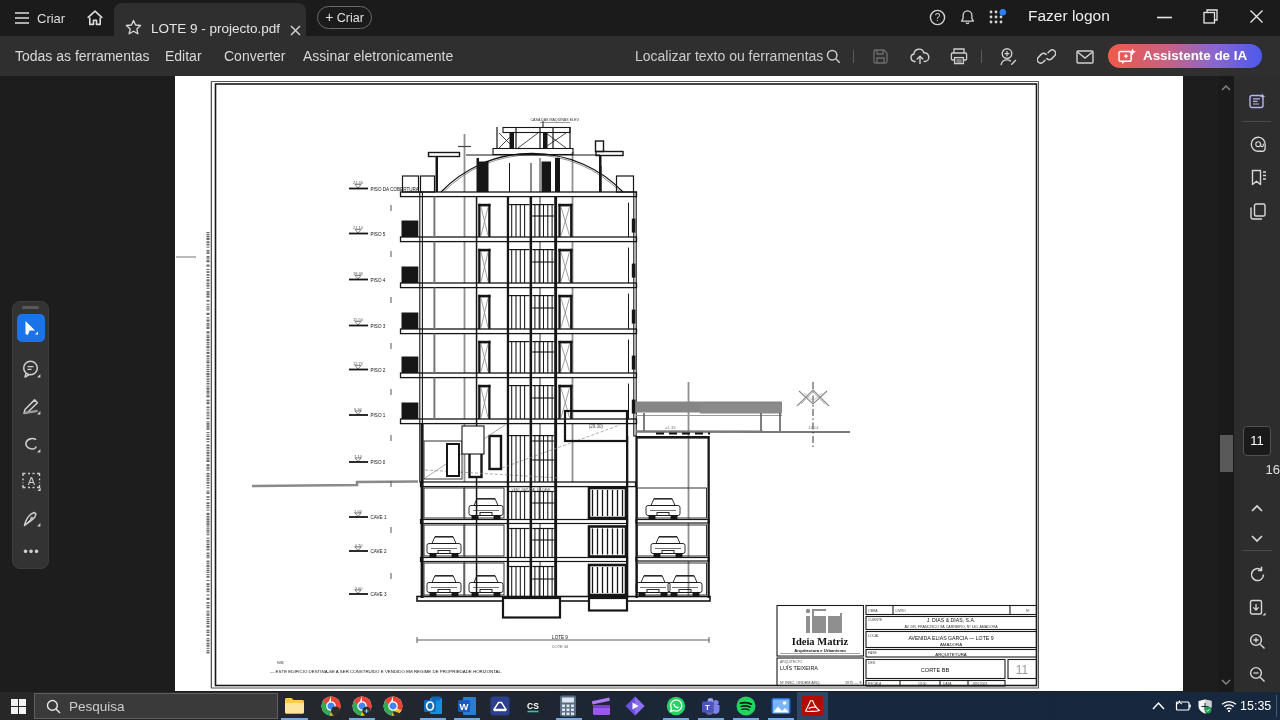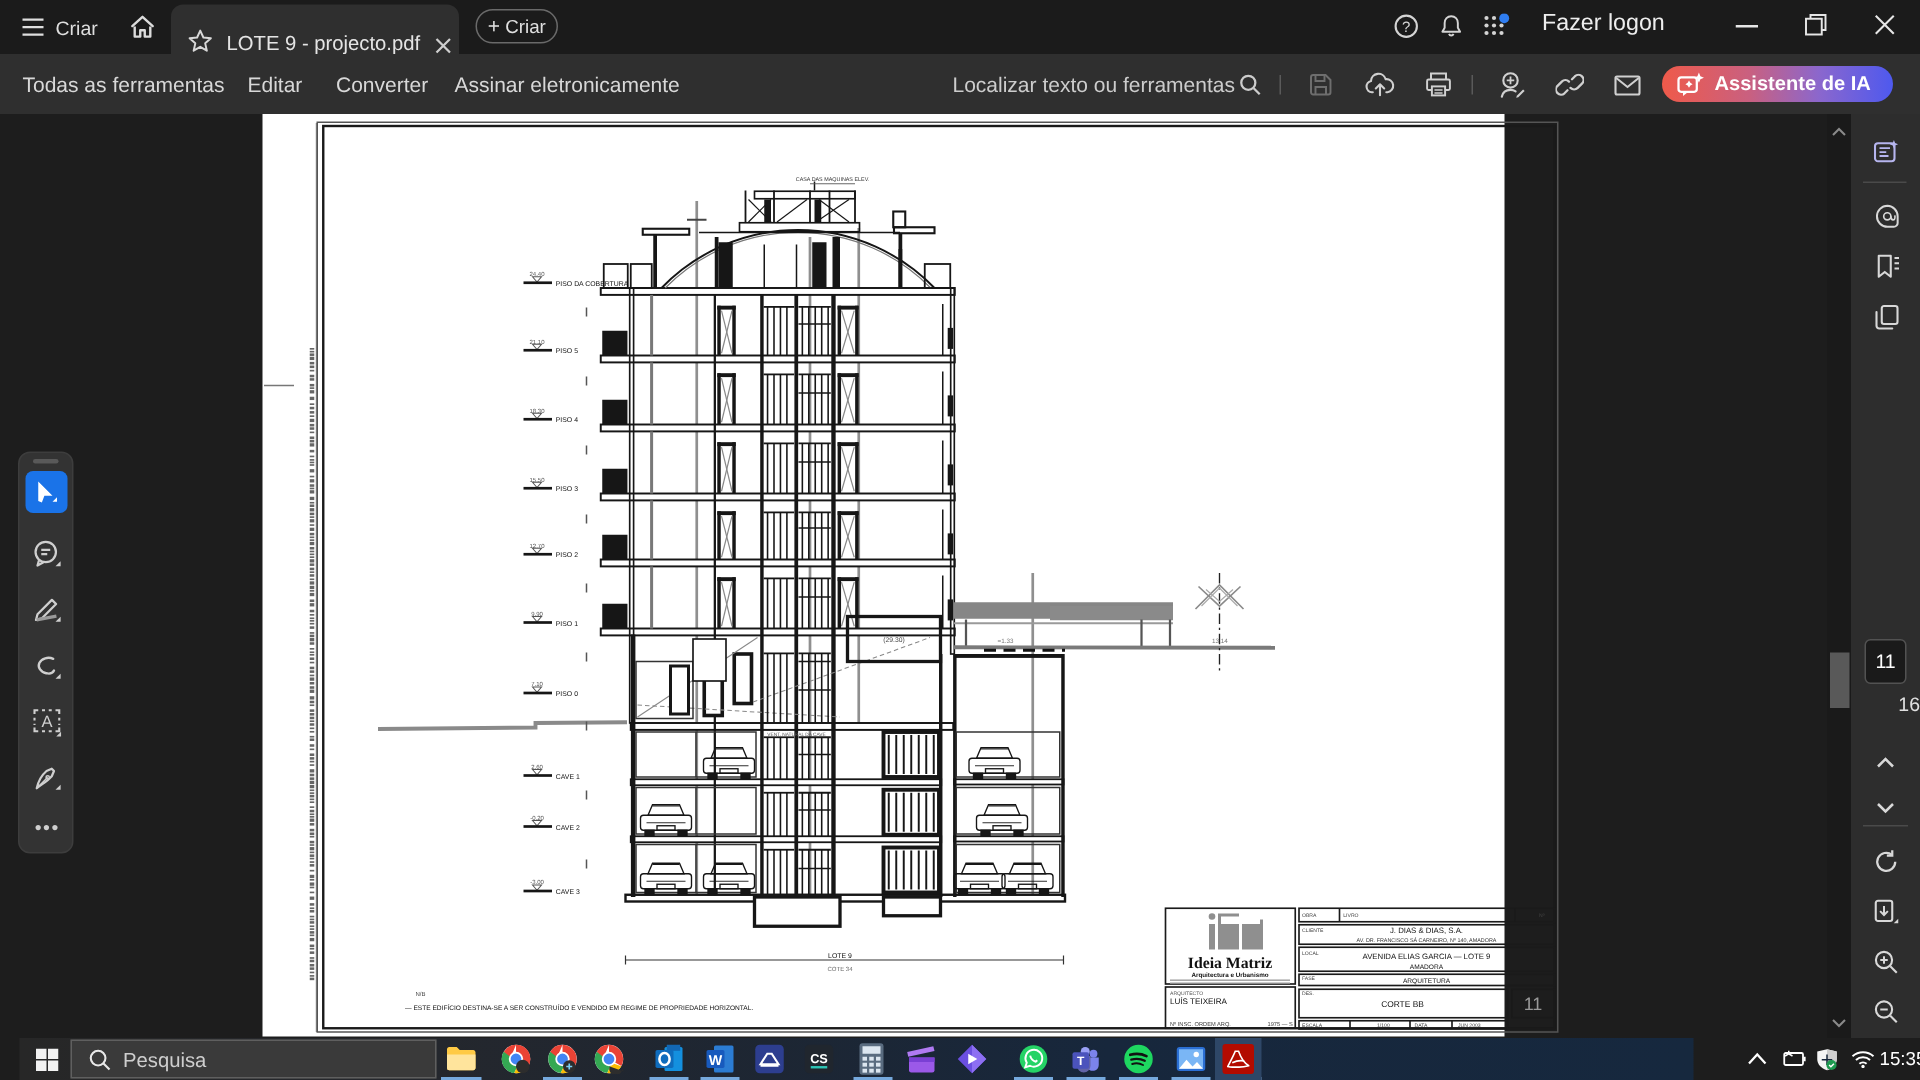--- a/index.html
+++ b/index.html
@@ -9,27 +9,27 @@
   .abs{position:absolute;}
   
   #titlebar{position:absolute;left:0;top:0;width:1280px;height:36px;background:#1b1b1b;}
   #tab{position:absolute;left:114px;top:3px;width:192px;height:33px;background:#2f2f2f;
        border-radius:8px 8px 0 0;display:flex;align-items:flex-end;color:#e4e4e4;}
   #toolbar{position:absolute;left:0;top:36px;width:1280px;height:40px;background:#2f2f2f;
            color:#d8d8d8;font-size:14px;}
   .tbtxt{position:absolute;top:0;height:40px;line-height:40px;white-space:nowrap;}
   
   #canvas{position:absolute;left:0;top:76px;width:1234px;height:616px;background:#1d1d1d;}
-  #page{position:absolute;left:175px;top:0px;width:828px;height:615px;background:#ffffff;}
+  #page{position:absolute;left:175px;top:0px;width:1008px;height:615px;background:#ffffff;}
   
   #sidebar{position:absolute;left:1234px;top:76px;width:46px;height:616px;background:#2d2d2d;}
   #scrolltrack{position:absolute;left:1218px;top:76px;width:16px;height:616px;background:#1a1a1a;}
   #scrollthumb{position:absolute;left:1220px;top:435px;width:13px;height:37px;background:#595959;}
   
-  #taskbar{position:absolute;left:13px;top:692px;width:1116px;height:28px;background:linear-gradient(90deg,#272727 0%,#24272d 25%,#1d2633 45%,#17273c 65%,#16283e 100%);}
+  #taskbar{position:absolute;left:0;top:692px;width:1280px;height:28px;background:linear-gradient(90deg,#272727 0%,#24272d 25%,#1d2633 45%,#17273c 65%,#16283e 100%);}
   .tray{color:#ffffff;}
   
   #quicktools{position:absolute;left:12px;top:301px;width:37px;height:268px;background:#333333;
               border:1px solid #3d3d3d;border-radius:8px;}
 </style>
 </head>
 <body>
 <div id="root">
   <div id="titlebar">
 

